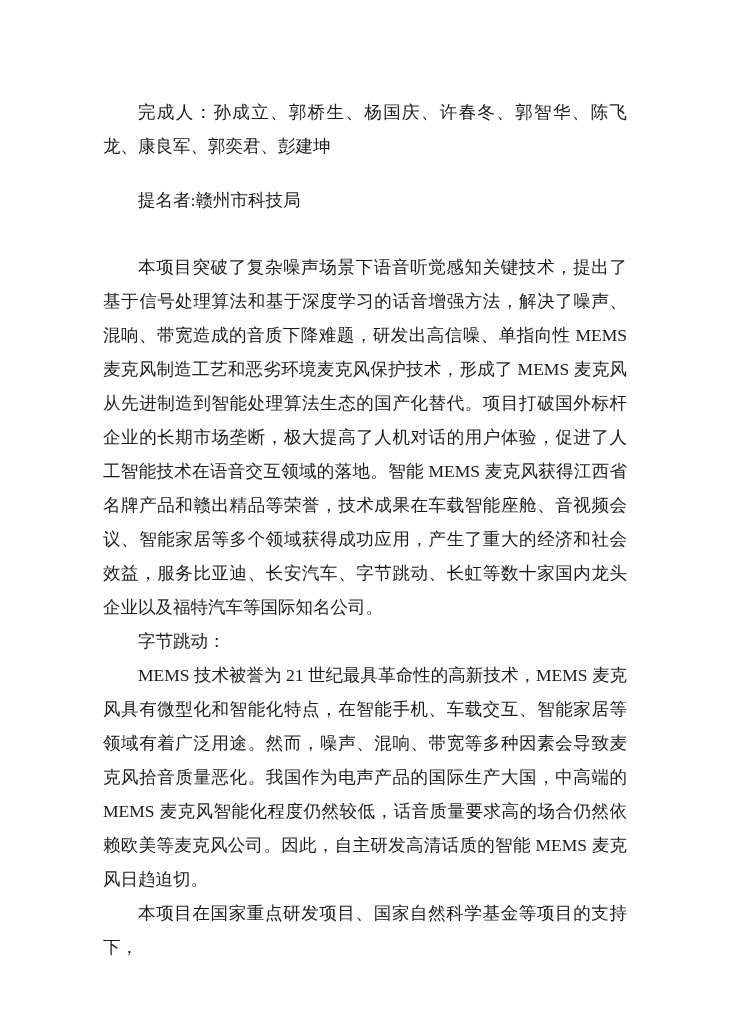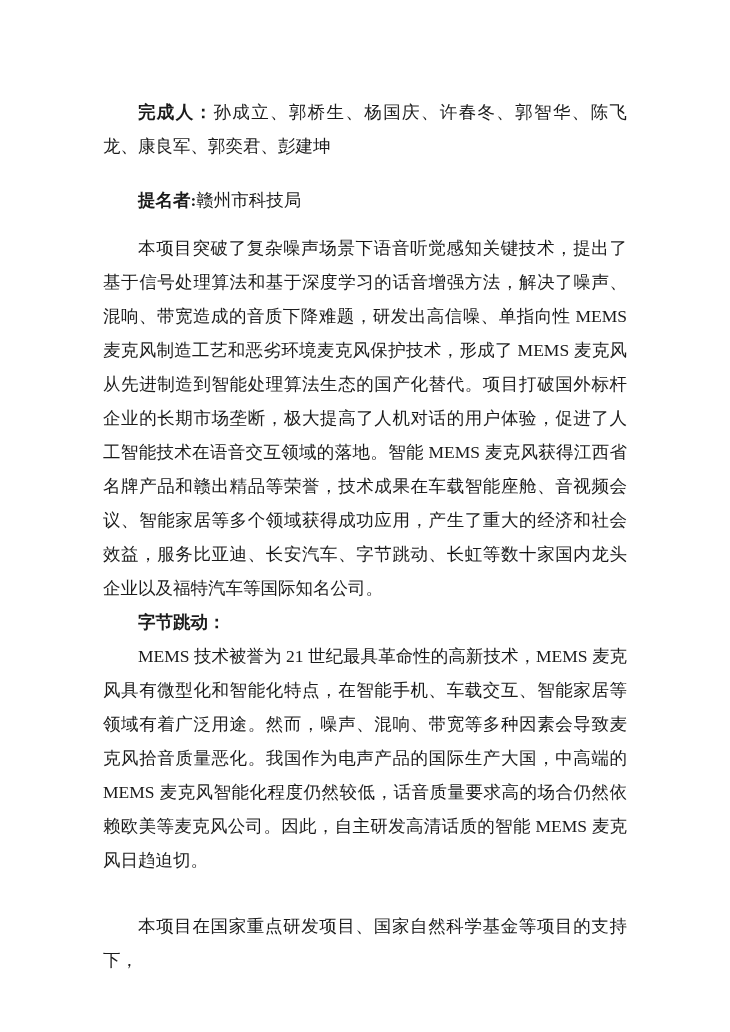--- a/index.html
+++ b/index.html
@@ -19,25 +19,25 @@
     font-size: 17.5px;
     line-height: 34px;
     text-align: justify;
     overflow: hidden;
   }
   .para {
     margin: 0;
     text-indent: 2em;
   }
   .lbl, .heading {
-    font-weight: bold;
+    font-weight: normal;
   }
   .gap-a { margin-top: 20px; }   
-  .gap-b { margin-top: 14px; }   
-  .gap-c { margin-top: 32px; }   
+  .gap-b { margin-top: 33px; }   
+  .gap-c { }   
 </style>
 </head>
 <body style="background: rgb(255, 255, 255);">
 
 <div class="page" style="background: rgb(255, 255, 255); color: rgb(27, 27, 27);">
 
   <p class="para"><b class="lbl">完成人：</b><span>孙成立、郭桥生、杨国庆、许春冬、郭智华、陈飞龙、康良军、郭奕君、彭建坤</span></p>
 
   <p class="para gap-a"><b class="lbl">提名者:</b><span>赣州市科技局</span></p>
 

